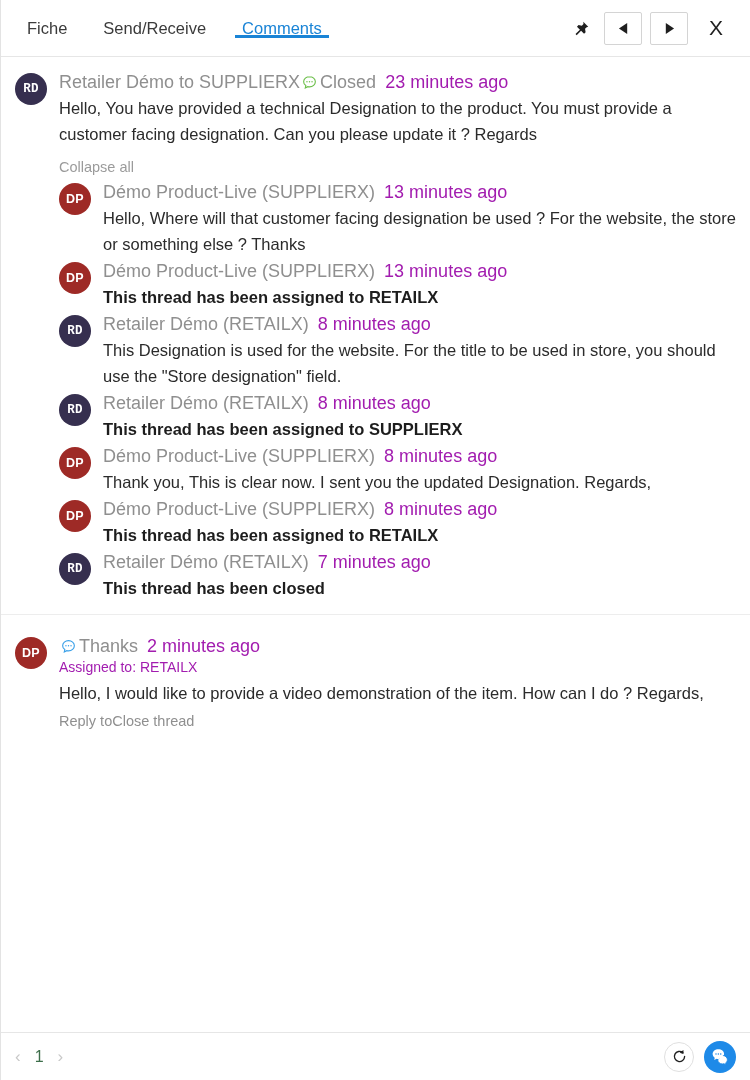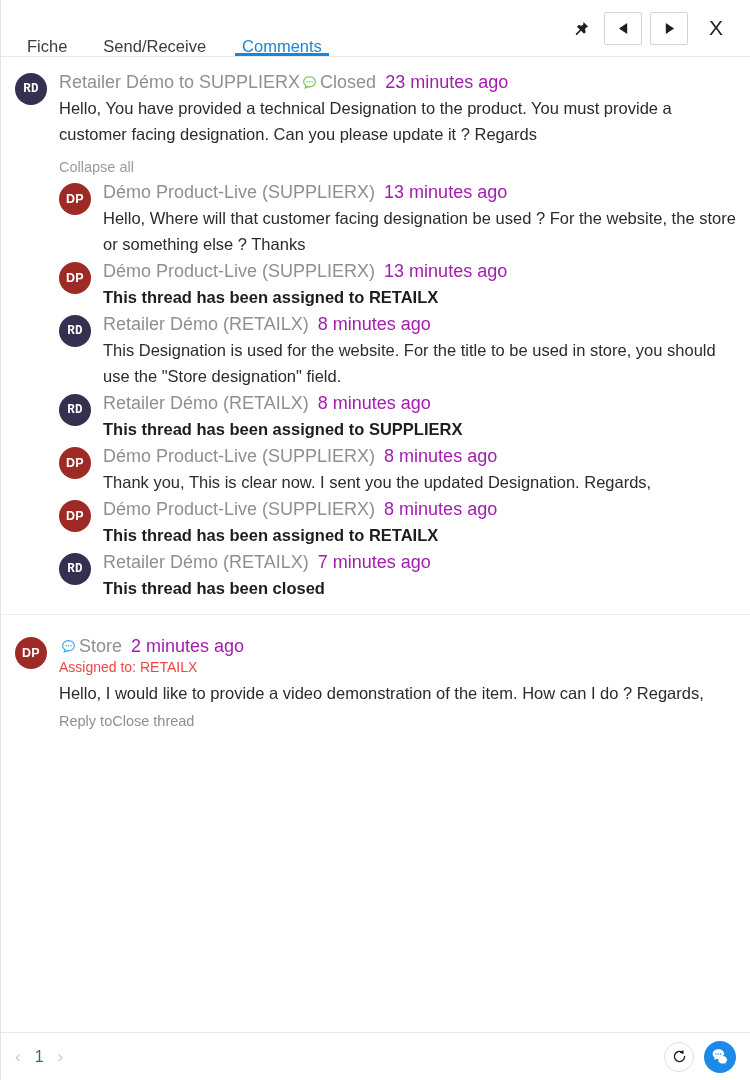--- a/index.html
+++ b/index.html
@@ -27,21 +27,21 @@
     height: 57px;
     min-height: 57px;
     border-bottom: 1px solid #e6e6e6;
     display: flex;
     align-items: stretch;
     padding-left: 8px;
     padding-right: 8px;
   }
   .tabs {
     display: flex;
-    align-items: flex-end;
+    align-items: center;
   }
   .tab {
     display: flex;
     align-items: center;
     padding: 0 18px;
     font-size: 16.5px;
     color: #3b3b3b;
     cursor: pointer;
     position: relative;
     white-space: nowrap;
@@ -146,21 +146,21 @@
   .meta .badge-wrap {
     display: inline-flex;
     align-items: center;
     margin-left: 2px;
   }
   .meta .status { color: #8f8f8f; margin-left: 3px; }
   .meta .time { color: #a21caf; margin-left: 9px; }
 
   .assigned {
     font-size: 14px;
-    color: #ef4444;
+    color: #a21caf;
     line-height: 21px;
   }
 
   .text {
     font-size: 16.5px;
     color: #2b2b2b;
     line-height: 26px;
     padding-top: 2px;
     padding-bottom: 3px;
   }
@@ -415,21 +415,21 @@
         </div>
         <div class="msg-body">
           <div class="meta">
             <span class="badge-wrap">
               <svg class="bubble-icon" width="15" height="15" viewBox="0 0 20 20">
                 <path d="M10 2.2c-4.3 0-7.8 3-7.8 6.7 0 2.1 1.1 4 2.9 5.2l-.7 3.1 3.3-1.7c.7.2 1.5.3 2.3.3 4.3 0 7.8-3 7.8-6.9S14.3 2.2 10 2.2z" fill="none" stroke="#3aa0e8" stroke-width="1.5"></path>
                 <circle cx="6.6" cy="9" r="0.95" fill="#3aa0e8"></circle>
                 <circle cx="10" cy="9" r="0.95" fill="#3aa0e8"></circle>
                 <circle cx="13.4" cy="9" r="0.95" fill="#3aa0e8"></circle>
               </svg>
-              <span class="status">Store</span>
+              <span class="status">Thanks</span>
             </span>
             <span class="time">2 minutes ago</span>
           </div>
           <div class="assigned">Assigned to: RETAILX</div>
           <div class="text">Hello, I would like to provide a video demonstration of the item. How can I do ? Regards,</div>
           <div class="link-row">
             <span class="link">Reply to</span>
             <span class="link">Close thread</span>
           </div>
         </div>

